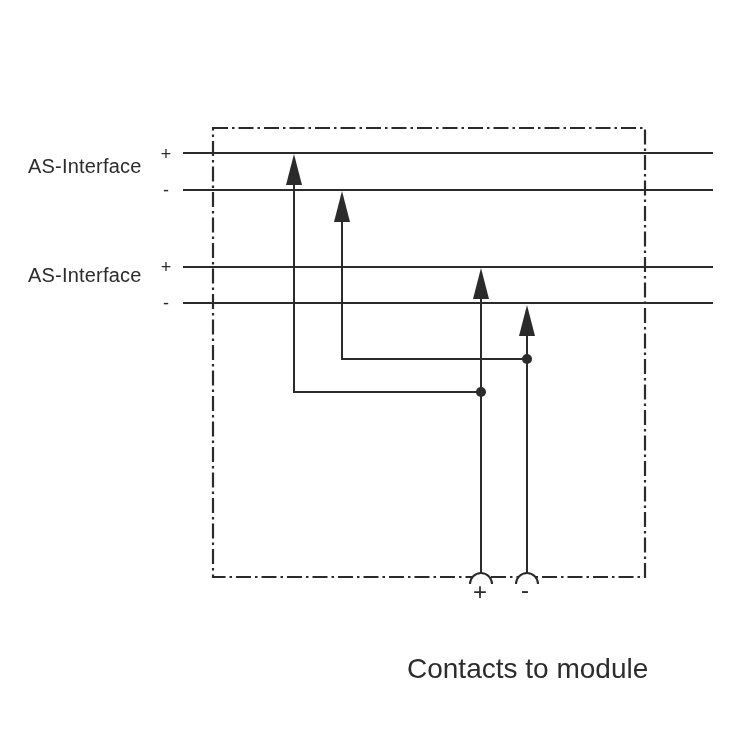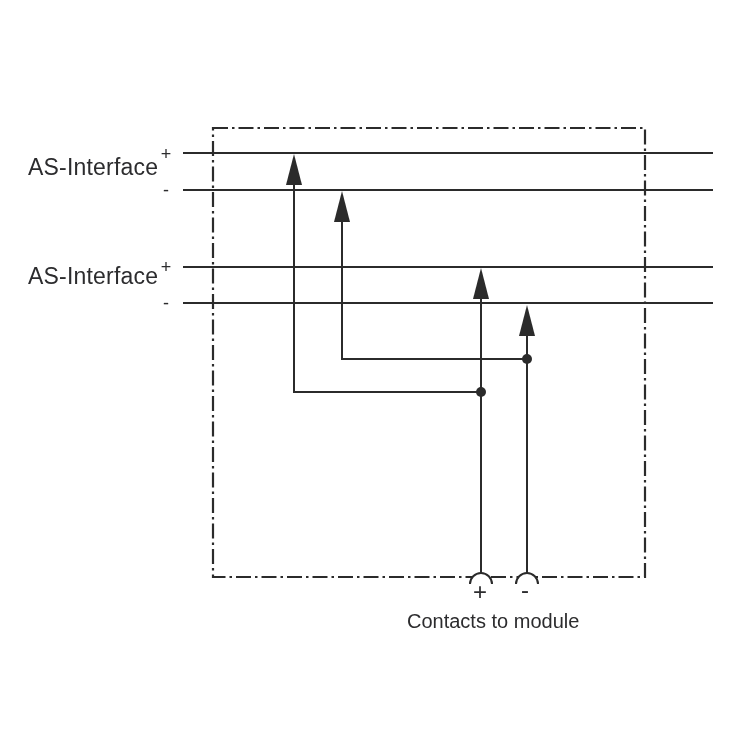--- a/index.html
+++ b/index.html
@@ -24,33 +24,34 @@
     position:absolute;left:0;top:0;
     color:var(--stroke);
   }
   .lbl{
     position:absolute;
     white-space:nowrap;
     line-height:1;
     color:var(--text);
   }
   .bus-label{
-    font-size:23px;
+    font-size:20px;
     letter-spacing:0.2px;
   }
   .sign{
     font-size:18px;
     transform:translate(-50%,-50%);
   }
   .contact-sign{
     font-size:24px;
     transform:translate(-50%,-50%);
   }
   .caption{
-    font-size:20px;
+    font-size:28px;
+    margin-top:44px;
   }
 </style>
 </head>
 <body>
 
 <div class="canvas">
 
   <svg width="755" height="755" viewBox="0 0 755 755">
 
     <rect x="213" y="128" width="432" height="449" fill="none" stroke="currentColor" stroke-width="2.2" stroke-dasharray="15 4 2.5 4"></rect>

